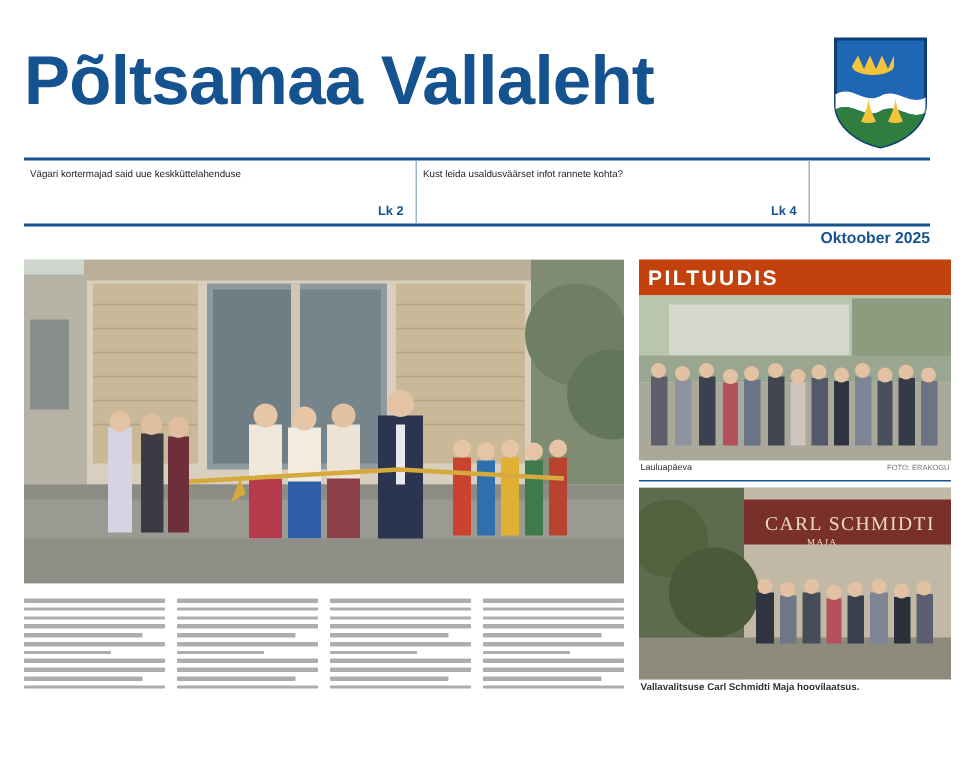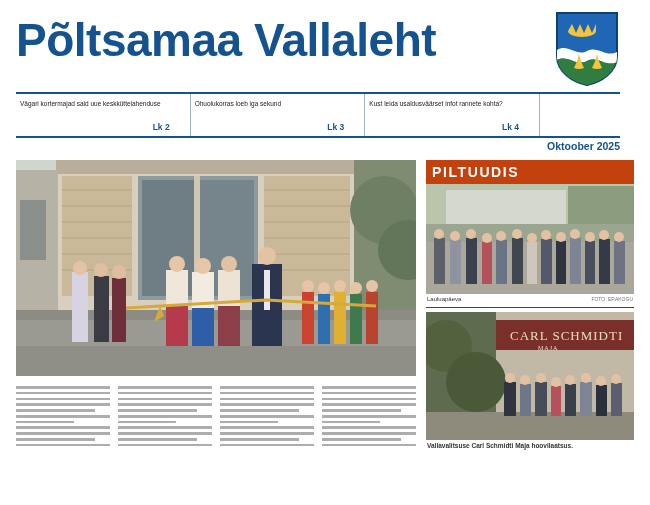--- a/index.html
+++ b/index.html
@@ -12,21 +12,21 @@
     background: #ffffff;
     font-family: "Liberation Sans", sans-serif;
     overflow: hidden;
   }
   .page {
     position: relative;
     width: 636px;
     height: 505px;
     background: #fff;
     box-sizing: border-box;
-    padding: 0 16px;
+    padding: 13px 16px;
   }
 
   
   .masthead {
     position: relative;
     padding-top: 14px;
     height: 72px;
   }
   .masthead-title {
     font-size: 46px;
@@ -65,21 +65,21 @@
   .teaser:last-of-type { border-right: none; }
   .teaser-text {
     font-size: 6.5px;
     line-height: 8.5px;
     color: #1b1b1b;
     display: block;
     max-width: 150px;
   }
   .teaser-page {
     position: absolute;
-    right: 20px;
+    right: 8px;
     bottom: 4px;
     font-size: 8.5px;
     font-weight: bold;
     color: #14538f;
     margin-top: 31px;
   }
   .issue-date {
     position: absolute;
     right: 0;
     bottom: -16px;
@@ -195,24 +195,20 @@
           <path d="M38 58 q5 -10 5 -16 q0 6 5 16 q-5 2 -10 0 z"></path>
         </g>
       </svg>
     </div>
   </div>
 
   <div class="teaserbar">
     <div class="teaser">
       <span class="teaser-text">Vägari kortermajad said uue keskküttelahenduse</span>
       <span class="teaser-page">Lk 2</span>
-    </div>
-    <div class="teaser">
-      <span class="teaser-text">Ohuolukorras loeb iga sekund</span>
-      <span class="teaser-page">Lk 3</span>
     </div>
     <div class="teaser">
       <span class="teaser-text">Kust leida usaldusväärset infot rannete kohta?</span>
       <span class="teaser-page">Lk 4</span>
     </div>
     <div class="issue-date">Oktoober 2025</div>
   </div>
 
   <div class="content">
 

